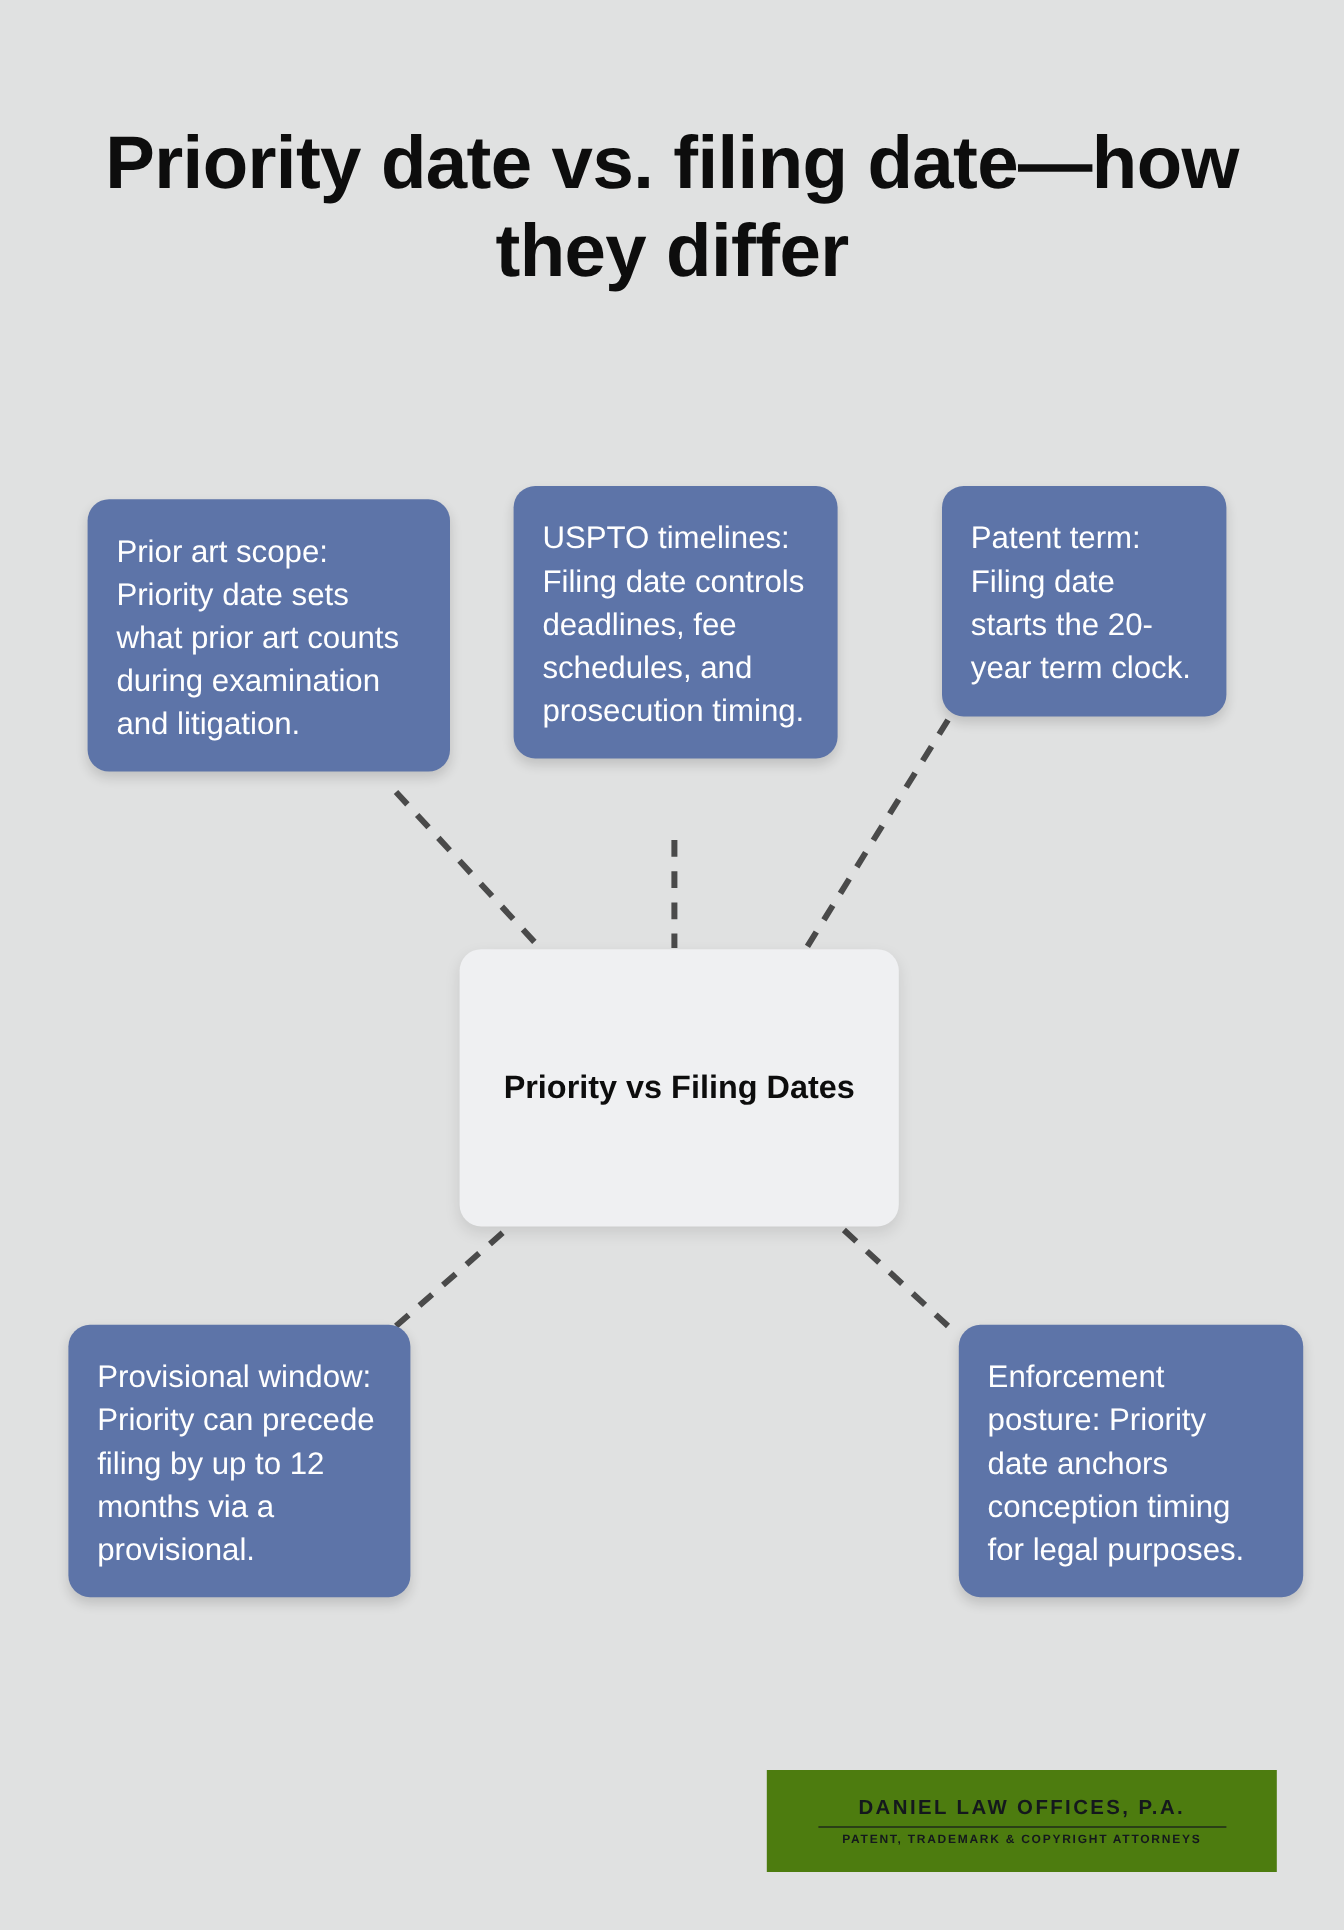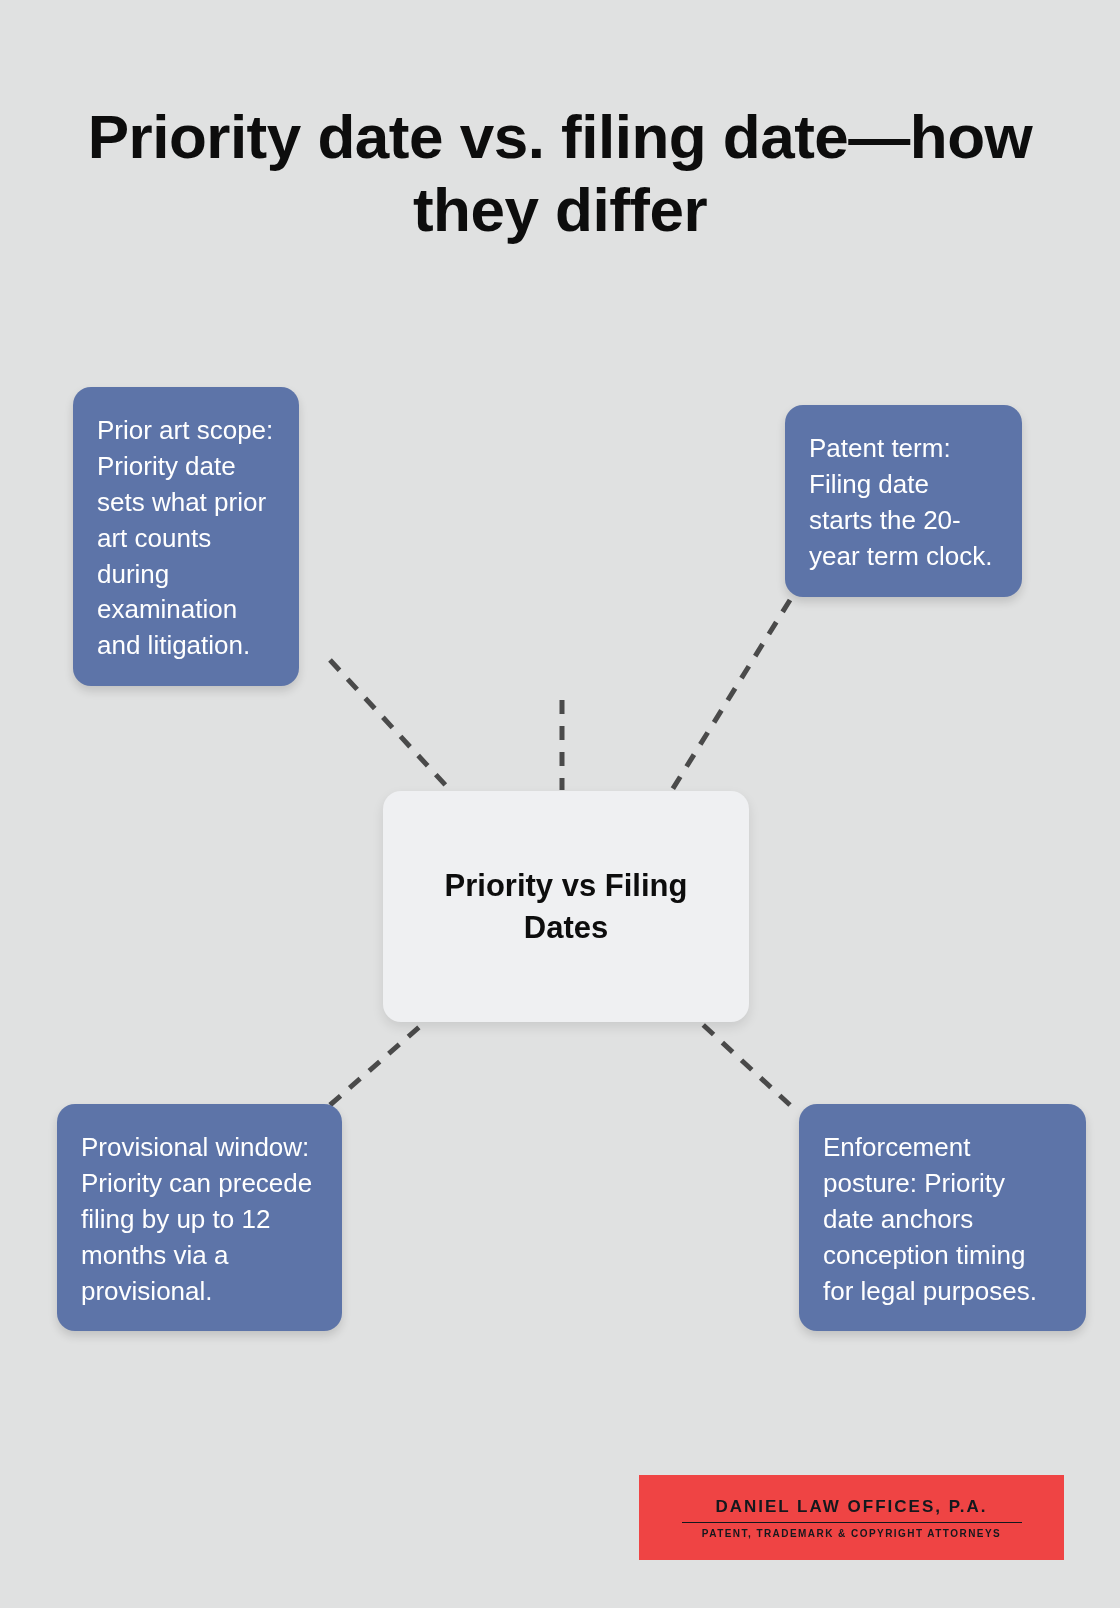--- a/index.html
+++ b/index.html
@@ -57,39 +57,39 @@
     height: 231px;
     background: #eff0f2;
     border-radius: 18px;
     display: flex;
     align-items: center;
     justify-content: center;
     text-align: center;
     box-shadow: 0 5px 12px rgba(0,0,0,0.10);
   }
   .center-label {
-    font-size: 31px;
+    font-size: 27px;
     font-weight: 700;
     color: #0d0d0d;
     line-height: 1.35;
     padding: 0 28px;
   }
-  #node-0 { left: 73px;  top: 387px;  width: 226px; }
+  #node-0 { left: 73px;  top: 416px;  width: 302px; }
   #node-1 { left: 428px; top: 405px;  width: 270px; }
   #node-2 { left: 785px; top: 405px;  width: 237px; }
   #node-3 { left: 57px;  top: 1104px; width: 285px; }
   #node-4 { left: 785px; top: 1104px; width: 287px; margin-left: 14px; }
 
   .logo-box {
     position: absolute;
     left: 639px;
     top: 1475px;
     width: 425px;
     height: 85px;
-    background: #ef4444;
+    background: #4d7c0f;
     display: flex;
     flex-direction: column;
     align-items: center;
     justify-content: center;
   }
   .logo-name {
     font-size: 17px;
     font-weight: 700;
     letter-spacing: 2.0px;
     color: #14181d;
@@ -121,20 +121,23 @@
     <line x1="330" y1="1105" x2="425" y2="1022" stroke="#4a4a4a" stroke-width="5" stroke-dasharray="14 12" stroke-linecap="butt"></line>
     <line x1="790" y1="1105" x2="700" y2="1022" stroke="#4a4a4a" stroke-width="5" stroke-dasharray="14 12" stroke-linecap="butt"></line>
   </svg>
 
   <div class="title">Priority date vs. filing date—how they differ</div>
 
   <div class="node" id="node-0">
     <span>Prior art scope: Priority date sets what prior art counts during examination and litigation.</span>
   </div>
 
+  <div class="node" id="node-1">
+    <span>USPTO timelines: Filing date controls deadlines, fee schedules, and prosecution timing.</span>
+  </div>
 
   <div class="node" id="node-2">
     <span>Patent term: Filing date starts the 20-year term clock.</span>
   </div>
 
   <div class="node" id="node-3">
     <span>Provisional window: Priority can precede filing by up to 12 months via a provisional.</span>
   </div>
 
   <div class="node" id="node-4">

